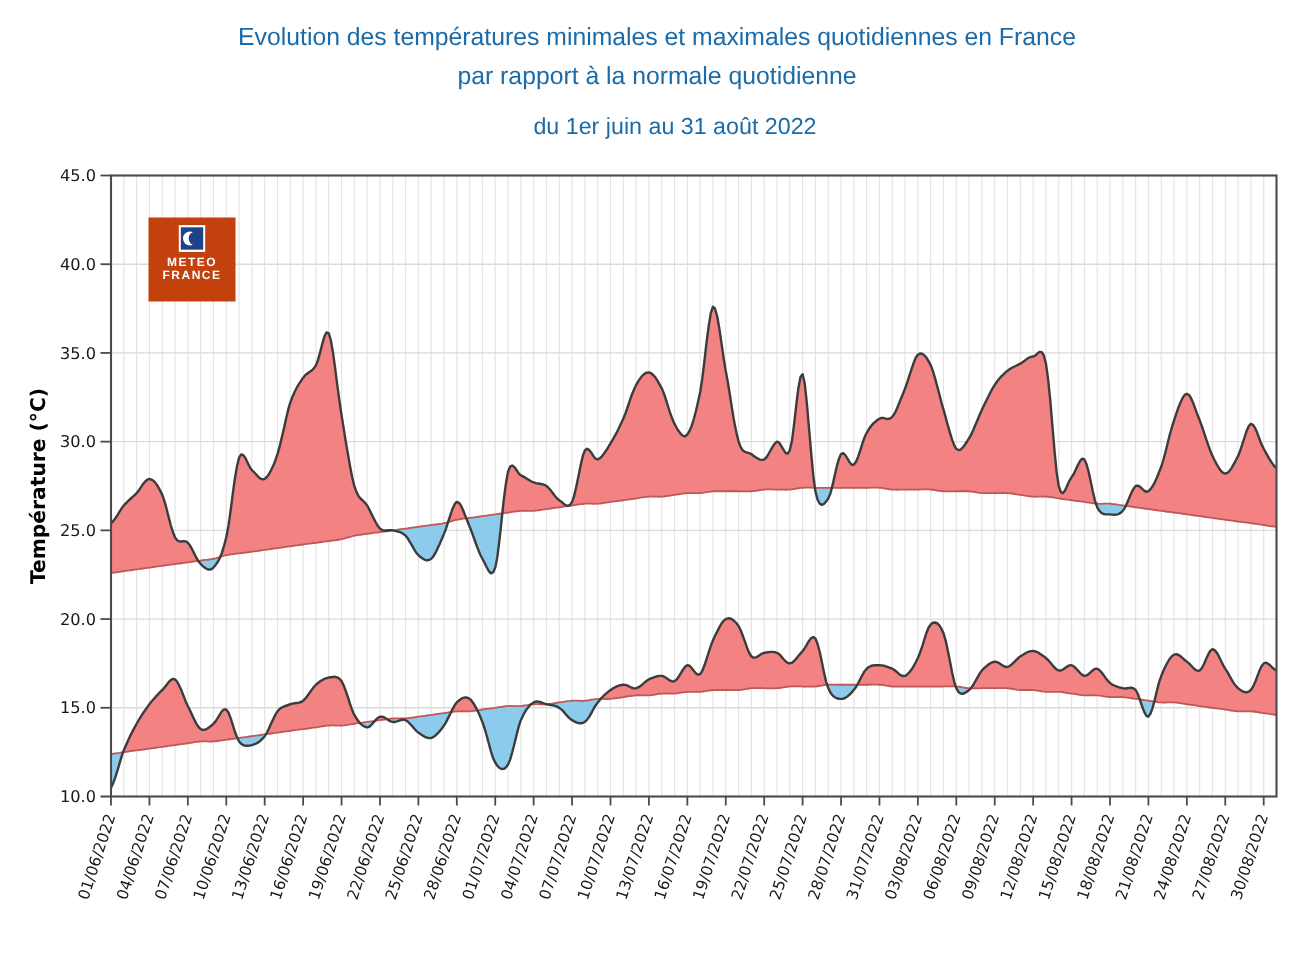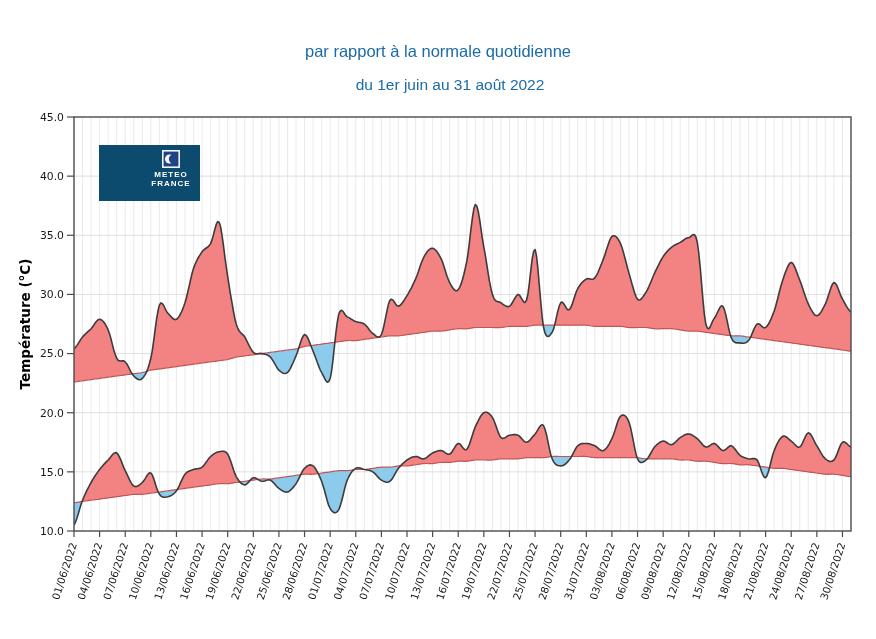--- a/index.html
+++ b/index.html
@@ -5,22 +5,22 @@
   html,body{margin:0;padding:0;background:#ffffff;}
   .page{position:relative;width:876px;height:639px;background:#fff;overflow:hidden;
         font-family:"Liberation Sans",sans-serif;}
   .hline{position:absolute;left:0;width:100%;text-align:center;color:#1B6BA8;}
   .title1{top:16px;font-size:16.5px;}
   .title2{top:42px;font-size:16.5px;}
   .subtitle{top:76px;font-size:15.5px;margin-left:12px;}
   .caption{position:absolute;left:0;width:100%;top:601px;text-align:center;
            color:#2B63C4;font-size:12.8px;}
   #plot{position:absolute;left:0;top:0;}
-  .logo{position:absolute;left:99px;top:145px;width:58px;height:56px;background:#0c4a6e;
-        display:flex;flex-direction:column;align-items:center;justify-content:flex-start;padding-left:43px;}
+  .logo{position:absolute;left:99px;top:145px;width:58px;height:56px;background:#c2410c;
+        display:flex;flex-direction:column;align-items:center;justify-content:flex-start;}
   .logo .txt{color:#fff;font-weight:bold;font-size:8px;letter-spacing:1px;line-height:9px;text-align:center;}
   .logo svg{margin-top:5px;margin-bottom:2px;}
 </style>
 </head>
 <body>
 
 <div class="page">
 
   <svg id="plot" width="876" height="639">
       <defs>
@@ -217,20 +217,21 @@
         <text x="768.6153846153846" y="544" text-anchor="end" font-size="10.3px" font-family="DejaVu Sans, sans-serif" fill="#181818" transform="rotate(-72 768.6153846153846 544)">21/08/2022</text>
         <line x1="791.2307692307693" y1="531" x2="791.2307692307693" y2="537" stroke="#4A4A4A" stroke-width="1.2"></line>
         <text x="794.2307692307693" y="544" text-anchor="end" font-size="10.3px" font-family="DejaVu Sans, sans-serif" fill="#181818" transform="rotate(-72 794.2307692307693 544)">24/08/2022</text>
         <line x1="816.8461538461538" y1="531" x2="816.8461538461538" y2="537" stroke="#4A4A4A" stroke-width="1.2"></line>
         <text x="819.8461538461538" y="544" text-anchor="end" font-size="10.3px" font-family="DejaVu Sans, sans-serif" fill="#181818" transform="rotate(-72 819.8461538461538 544)">27/08/2022</text>
         <line x1="842.4615384615385" y1="531" x2="842.4615384615385" y2="537" stroke="#4A4A4A" stroke-width="1.2"></line>
         <text x="845.4615384615385" y="544" text-anchor="end" font-size="10.3px" font-family="DejaVu Sans, sans-serif" fill="#181818" transform="rotate(-72 845.4615384615385 544)">30/08/2022</text>
       </g>
     </svg>
 
+  <div class="hline title1">Evolution des températures minimales et maximales quotidiennes en France</div>
   <div class="hline title2">par rapport à la normale quotidienne</div>
   <div class="hline subtitle">du 1er juin au 31 août 2022</div>
 
   <div class="logo">
     <svg width="18" height="18" viewBox="0 0 18 18">
       <rect x="0.8" y="0.8" width="16.4" height="16.4" fill="#1F4386" stroke="#ffffff" stroke-width="1.5"></rect>
       <circle cx="7.6" cy="9" r="4.6" fill="#ffffff"></circle>
       <circle cx="11.4" cy="9" r="4.6" fill="#1F4386"></circle>
     </svg>
     <div class="txt">METEO</div>

